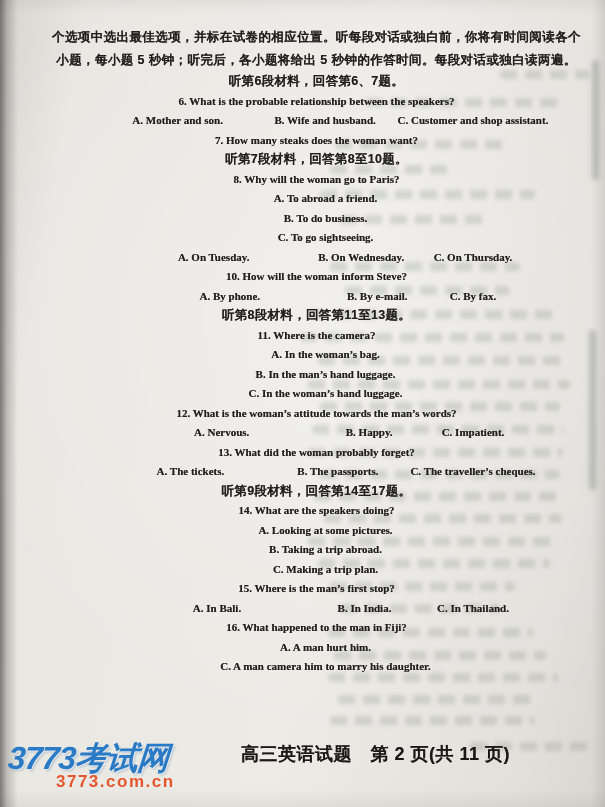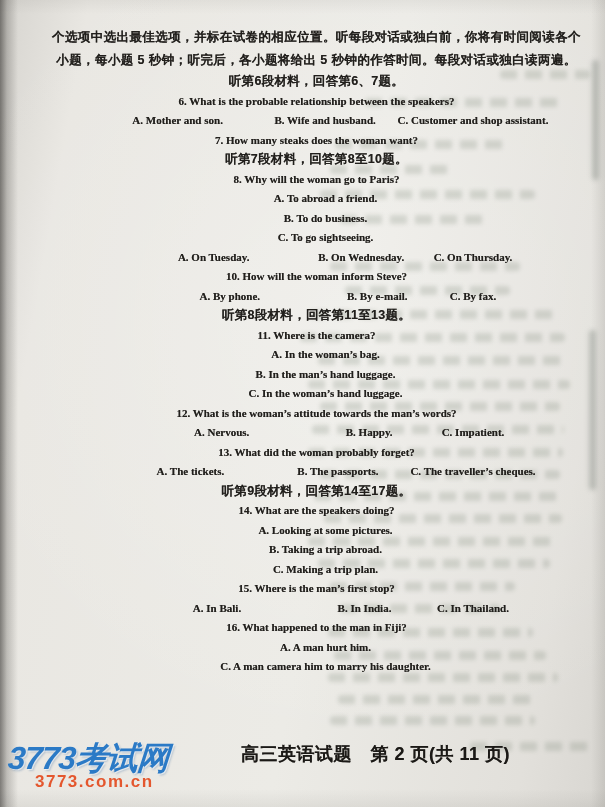--- a/index.html
+++ b/index.html
@@ -64,21 +64,21 @@
   .wm-main{
     position:absolute;left:8px;top:737px;
     font-family:"Liberation Sans", sans-serif;
     font-style:italic;font-weight:700;
     font-size:32px;letter-spacing:-1px;
     color:#2b7ac6;
     transform:skewX(-4deg);
     text-shadow:1px 1px 0 rgba(255,255,255,.55), 2px 2px 2px rgba(40,90,150,.25);
   }
   .wm-url{
-    position:absolute;left:35px;top:772px;
+    position:absolute;left:56px;top:772px;
     font-family:"Liberation Sans", sans-serif;
     font-weight:700;font-size:17px;letter-spacing:1.5px;
     color:#e4572e;
   }
   .page-label{
     position:absolute;left:241px;top:742px;
     font-family:"Liberation Sans", sans-serif;
     font-weight:700;font-size:18px;letter-spacing:.5px;
     color:#1b1916;
     text-shadow:0 0 .6px rgba(40,38,35,.6);

